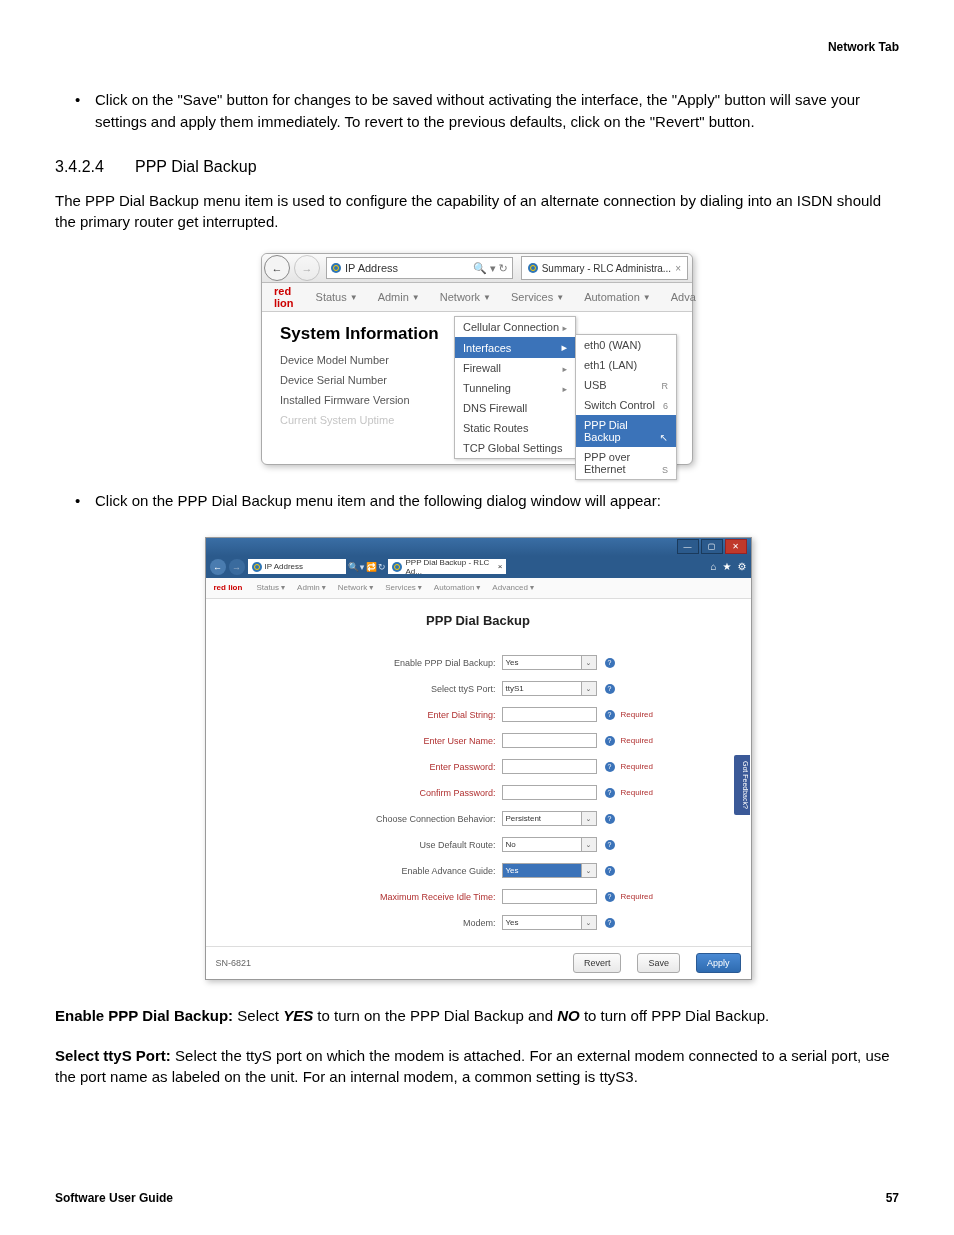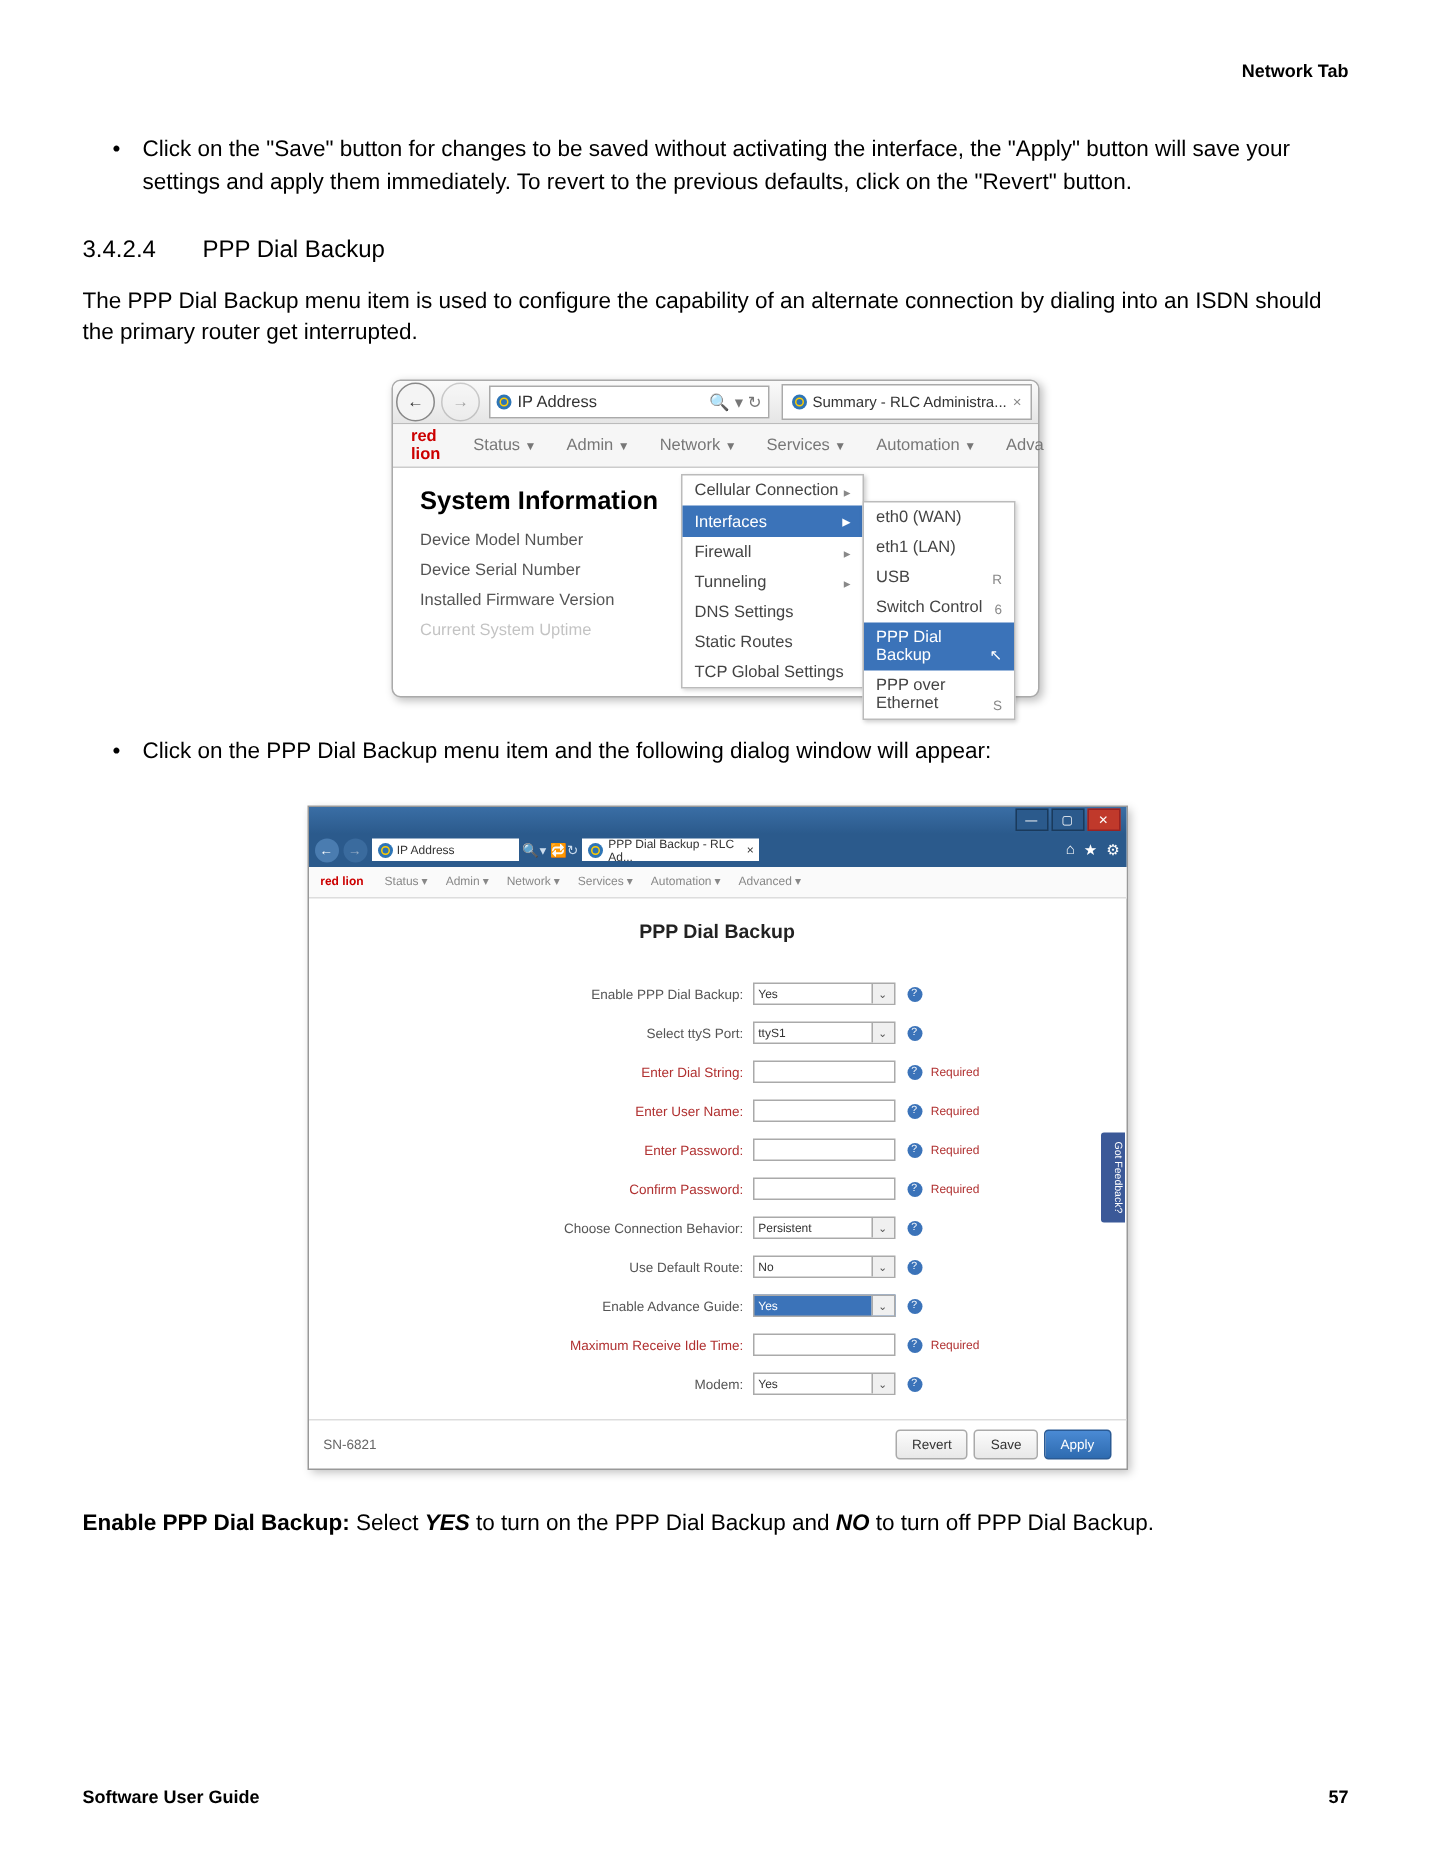--- a/index.html
+++ b/index.html
@@ -50,21 +50,21 @@
 .form-row .field{width:95px;height:15px;border:1px solid #aaa;background:#fff;font-size:8px;color:#333;display:flex;align-items:center;padding:0 3px;box-sizing:border-box}
 .form-row .field.sel{padding-right:0;justify-content:space-between}
 .form-row .field.hl{background:#3b73b9;color:#fff}
 .form-row .chev{width:14px;height:13px;border-left:1px solid #aaa;display:flex;align-items:center;justify-content:center;font-size:7px;color:#555;background:#f0f0f0}
 .form-row .info{width:10px;height:10px;border-radius:50%;background:#3b73b9;color:#fff;font-size:7px;display:flex;align-items:center;justify-content:center;margin-left:8px}
 .form-row .reqtxt{color:#b03030;font-size:8px;margin-left:6px}
 .side-tab{position:absolute;right:0;top:218px;width:14px;background:#3b5998;color:#fff;font-size:7px;writing-mode:vertical-rl;text-align:center;padding:6px 1px;border-radius:2px 0 0 2px}
 .btnbar{display:flex;align-items:center;border-top:1px solid #ddd;padding:6px 10px;font-size:9px;color:#666}
 .btnbar .model{flex:none}
 .btnbar .sp{flex:1}
-.btn{height:18px;border:1px solid #aaa;background:linear-gradient(#fcfcfc,#e8e8e8);border-radius:3px;padding:0 10px;font-size:9px;display:flex;align-items:center;margin-left:4px;color:#333}
+.btn{height:18px;border:1px solid #aaa;background:linear-gradient(#fcfcfc,#e8e8e8);border-radius:3px;padding:0 10px;font-size:9px;display:flex;align-items:center;margin-left:16px;color:#333}
 .btn.primary{background:linear-gradient(#4a8ad4,#2e6bb0);color:#fff;border-color:#2a5a94}
 .desc-para{font-size:15px;line-height:1.45;margin:18px 0}
 .footer{position:absolute;bottom:30px;left:55px;right:55px;display:flex;justify-content:space-between;font-size:12px;font-weight:bold}
 .ieicon{width:10px;height:10px;border-radius:50%;background:#2e75b6;position:relative;flex:none}
 .ieicon::after{content:"";position:absolute;inset:2px;border:1px solid #fc0;border-radius:50%}
 .fig2wrap{position:relative}
 </style>
 </head>
 <body>
 <div class="page">
@@ -142,21 +142,21 @@
           </div>
       <div class="it">
             <span>Firewall</span>
             <span class="arrow-small">▸</span>
           </div>
       <div class="it">
             <span>Tunneling</span>
             <span class="arrow-small">▸</span>
           </div>
       <div class="it">
-            <span>DNS Settings</span>
+            <span>DNS Firewall</span>
           </div>
       <div class="it">
             <span>Static Routes</span>
           </div>
       <div class="it">
             <span>TCP Global Settings</span>
           </div>
     </div>
     <div class="dd dd2">
       <div class="it">
@@ -344,19 +344,22 @@
     <div class="btn primary">Apply</div>
   </div>
 </div>
 <div class="side-tab">Got Feedback?</div>
 </div>
 
 <p class="desc-para">
   <b>Enable PPP Dial Backup: </b><span>Select </span><b><i>YES</i></b><span> to turn on the PPP Dial Backup and </span><b><i>NO</i></b><span> to turn off PPP Dial Backup.</span>
 </p>
 
+<p class="desc-para">
+  <b>Select ttyS Port: </b><span>Select the ttyS port on which the modem is attached. For an external modem connected to a serial port, use the port name as labeled on the unit. For an internal modem, a common setting is ttyS3.</span>
+</p>
 
 <div class="footer">
   <span>Software User Guide</span>
   <span>57</span>
 </div>
 
 </div>
 
 </body></html>

